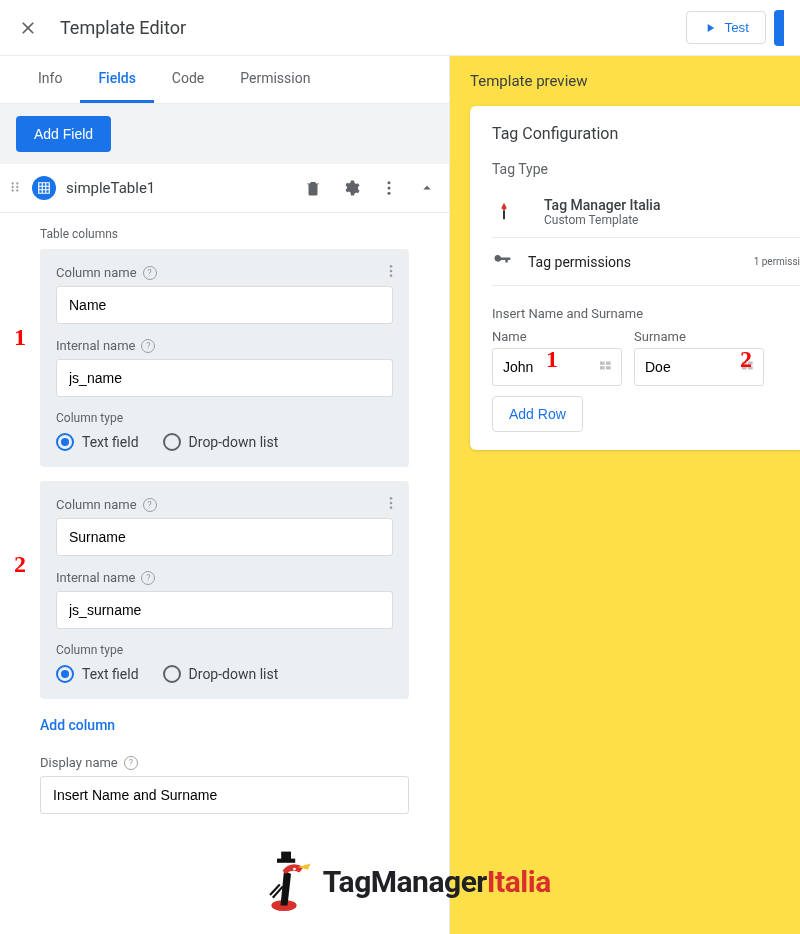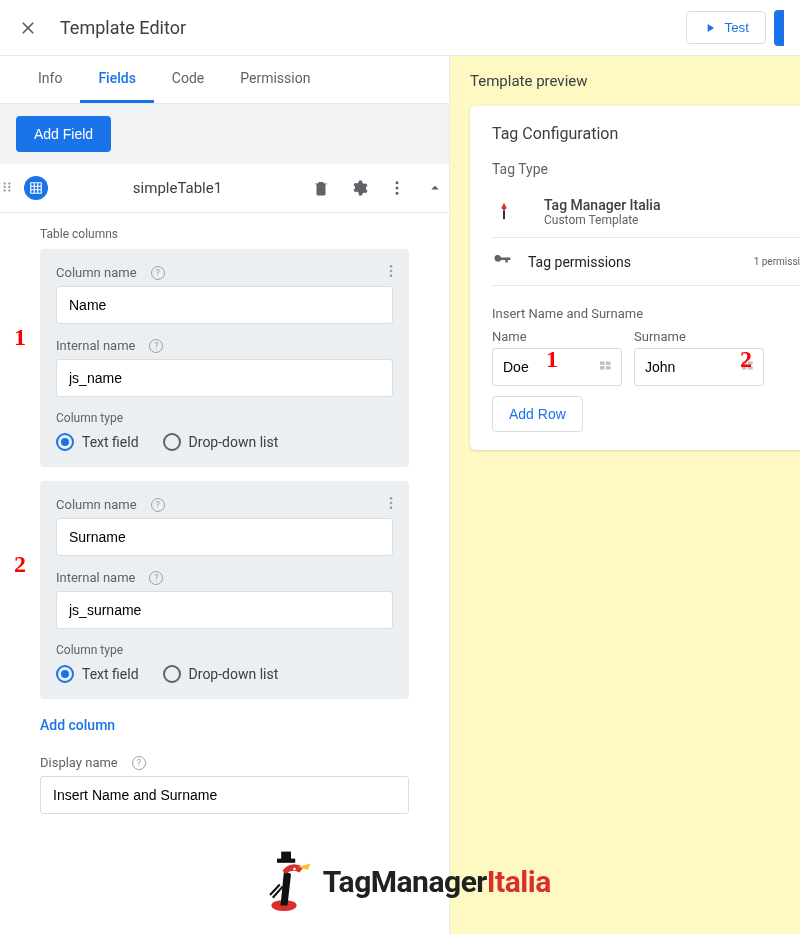--- a/index.html
+++ b/index.html
@@ -8,42 +8,42 @@
   .topbar { height: 56px; display: flex; align-items: center; padding: 8px 16px; border-bottom: 1px solid #e8eaed; }
   .topbar .close { width: 24px; height: 24px; display:flex; align-items:center; justify-content:center; color:#5f6368; cursor:pointer; }
   .topbar .title { font-size: 18px; margin-left: 20px; color:#3c4043; }
   .topbar .spacer { flex: 1; }
   .btn-test { border:1px solid #dadce0; background:#fff; color:#1a73e8; padding:8px 16px; border-radius:4px; font-weight:500; display:flex; align-items:center; gap:8px; cursor:pointer; }
   .btn-test svg { width:14px; height:14px; fill:#1a73e8; }
   .btn-blue-cut { width:10px; height:36px; background:#1a73e8; border-radius:4px 0 0 4px; margin-left:8px; }
 
   .main { display:flex; height: calc(100% - 56px); }
   .left { width: 450px; border-right:1px solid #e8eaed; overflow:hidden; position:relative; }
-  .right { flex:1; background:#fef9c3; overflow:hidden; }
+  .right { flex:1; background:#fde047; overflow:hidden; }
 
   .tabs { display:flex; border-bottom:1px solid #e8eaed; padding:0 20px; }
   .tab { padding:14px 18px; color:#5f6368; cursor:pointer; font-size:14px; }
   .tab.active { color:#1a73e8; border-bottom:3px solid #1a73e8; font-weight:500; }
 
   .addfield-bar { background:#f1f3f4; padding:12px 16px; }
   .btn-primary { background:#1a73e8; color:#fff; border:none; padding:10px 18px; border-radius:4px; font-weight:500; cursor:pointer; font-size:14px; }
 
-  .field-row { display:flex; align-items:center; padding:10px 0; border-bottom:1px solid #e8eaed; gap:10px;text-align:center; }
+  .field-row { display:flex; align-items:center; padding:10px 8px; border-bottom:1px solid #e8eaed; gap:10px; }
   .drag-handle { color:#9aa0a6; cursor:grab; }
   .field-icon { width:24px; height:24px; background:#1a73e8; border-radius:50%; display:flex; align-items:center; justify-content:center; }
   .field-icon svg { width:14px; height:14px; fill:#fff; }
   .field-name { flex:1; font-size:15px; color:#3c4043; }
   .icon-btn { width:28px; height:28px; display:flex; align-items:center; justify-content:center; color:#5f6368; cursor:pointer; border-radius:50%; }
   .icon-btn svg { width:18px; height:18px; fill:#5f6368; }
 
   .field-body { padding: 0 40px 16px 40px; }
   .section-label { color:#5f6368; font-size:12px; margin:14px 0 8px; }
   .col-card { background:#eceff1; border-radius:4px; padding:16px; margin-bottom:14px; position:relative; }
   .col-more { position:absolute; top:14px; right:10px; color:#9aa0a6; cursor:pointer; }
-  .label-row { display:flex; align-items:center; gap:14px; margin-bottom:6px; color:#5f6368; font-size:13px; }
+  .label-row { display:flex; align-items:center; gap:6px; margin-bottom:6px; color:#5f6368; font-size:13px; }
   .help-ic { width:14px; height:14px; border:1px solid #9aa0a6; border-radius:50%; display:inline-flex; align-items:center; justify-content:center; font-size:9px; color:#9aa0a6; }
   .text-input { width:100%; padding:10px 12px; border:1px solid #dadce0; border-radius:3px; font-size:14px; background:#fff; }
   .radio-row { display:flex; gap:24px; margin-top:8px; }
   .radio-opt { display:flex; align-items:center; gap:8px; cursor:pointer; color:#3c4043; }
   .radio-outer { width:18px; height:18px; border-radius:50%; border:2px solid #5f6368; display:flex; align-items:center; justify-content:center; }
   .radio-outer.sel { border-color:#1a73e8; }
   .radio-inner { width:8px; height:8px; border-radius:50%; background:#1a73e8; }
   .add-col { color:#1a73e8; cursor:pointer; font-weight:500; padding:4px 0; margin-bottom:8px; display:inline-block; }
 
   .annot { position:absolute; color:#ff0000; font-size:24px; font-weight:700; font-family:serif; }
@@ -260,32 +260,32 @@
         <div class="cnt">1 permissi</div>
       </div>
 
       <div class="insert-lbl">Insert Name and Surname</div>
       <div class="tbl-head">
         <div class="h">Name</div>
         <div class="h">Surname</div>
       </div>
       <div class="tbl-row">
         <div class="cell-wrap">
-          <input value="Doe" style="">
+          <input value="John" style="">
           <span class="cell-ic">
             <svg width="16" height="16" viewBox="0 0 24 24">
                 <rect x="3" y="6" width="7" height="5" fill="#bdc1c6"></rect>
                 <rect x="3" y="13" width="7" height="5" fill="#bdc1c6"></rect>
                 <rect x="12" y="6" width="7" height="5" fill="#bdc1c6"></rect>
                 <rect x="12" y="13" width="7" height="5" fill="#bdc1c6"></rect>
               </svg>
           </span>
         </div>
         <div class="cell-wrap">
-          <input value="John" style="">
+          <input value="Doe" style="">
           <span class="cell-ic">
             <svg width="16" height="16" viewBox="0 0 24 24">
                 <rect x="3" y="6" width="7" height="5" fill="#bdc1c6"></rect>
                 <rect x="3" y="13" width="7" height="5" fill="#bdc1c6"></rect>
                 <rect x="12" y="6" width="7" height="5" fill="#bdc1c6"></rect>
                 <rect x="12" y="13" width="7" height="5" fill="#bdc1c6"></rect>
               </svg>
           </span>
         </div>
       </div>

